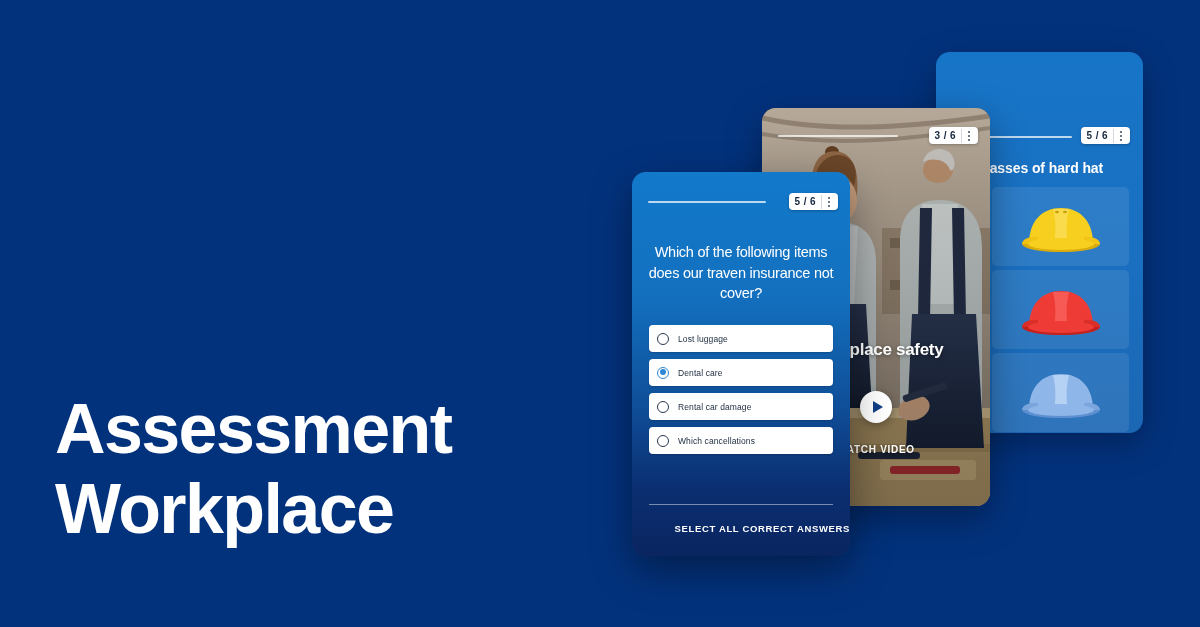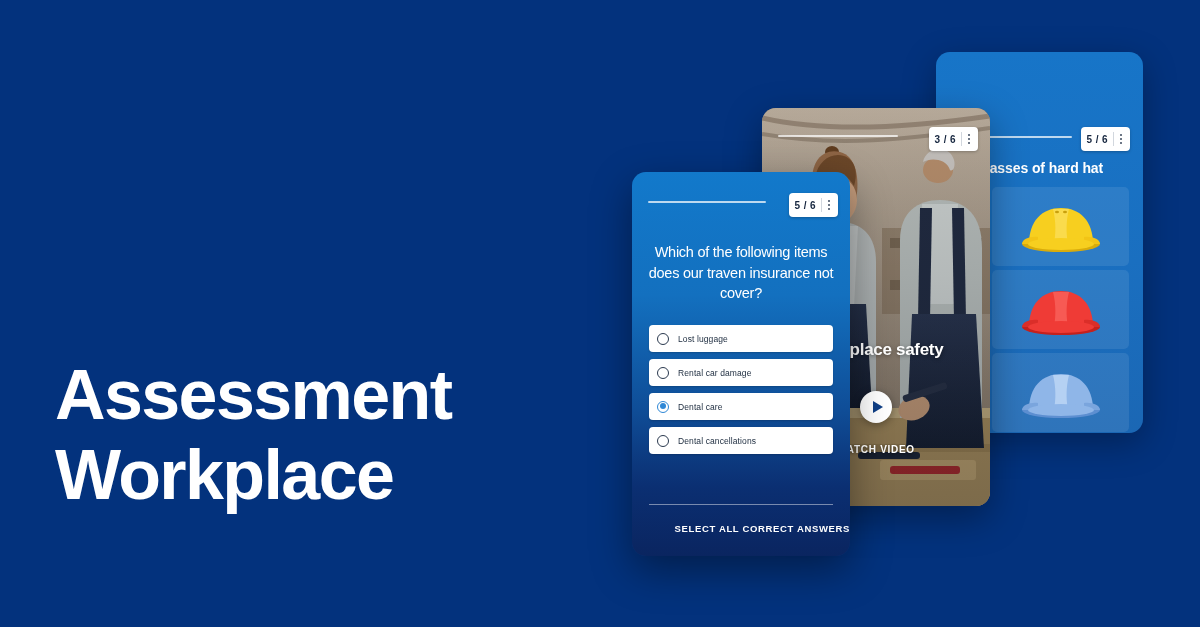--- a/index.html
+++ b/index.html
@@ -6,39 +6,39 @@
   html,body { width:1200px; height:627px; overflow:hidden; }
   body {
     background:#03327d;
     font-family:"Liberation Sans", sans-serif;
     position:relative;
   }
 
   
   .headline{
     position:absolute;
-    left:55px; top:356px;
+    left:55px; top:390px;
     width:560px;
     color:#ffffff;
     font-size:70px;
     line-height:1.14;
     font-weight:bold;
     letter-spacing:-1.6px;
   }
   .headline .ln{ display:block; white-space:nowrap; }
 
   
   .card{ position:absolute; border-radius:14px; overflow:hidden; }
 
   .chip{
     position:absolute;
     display:flex; align-items:center;
     background:#ffffff;
     border-radius:4px;
-    height:24px;
+    height:17px;
     padding:0 2px 0 6px;
     box-shadow:0 1px 3px rgba(0,0,0,.25);
   }
   .chip .count{
     color:#16263f;
     font-size:10px;
     font-weight:bold;
     letter-spacing:.4px;
     padding-right:5px;
     white-space:nowrap;
@@ -333,28 +333,28 @@
   </div>
 
   <div class="question">Which of the following items does our traven insurance not cover?</div>
 
   <div class="options">
     <div class="option">
       <span class="radio"></span>
       <span class="label">Lost luggage</span>
     </div>
     <div class="option">
+      <span class="radio on"></span>
+      <span class="label">Dental care</span>
+    </div>
+    <div class="option">
       <span class="radio"></span>
       <span class="label">Rental car damage</span>
     </div>
     <div class="option">
-      <span class="radio on"></span>
-      <span class="label">Dental care</span>
-    </div>
-    <div class="option">
       <span class="radio"></span>
-      <span class="label">Dental cancellations</span>
+      <span class="label">Which cancellations</span>
     </div>
   </div>
 
   <div class="divider"></div>
   <div class="cta">SELECT ALL CORRECT ANSWERS</div>
 </div>
 
 </body></html>

